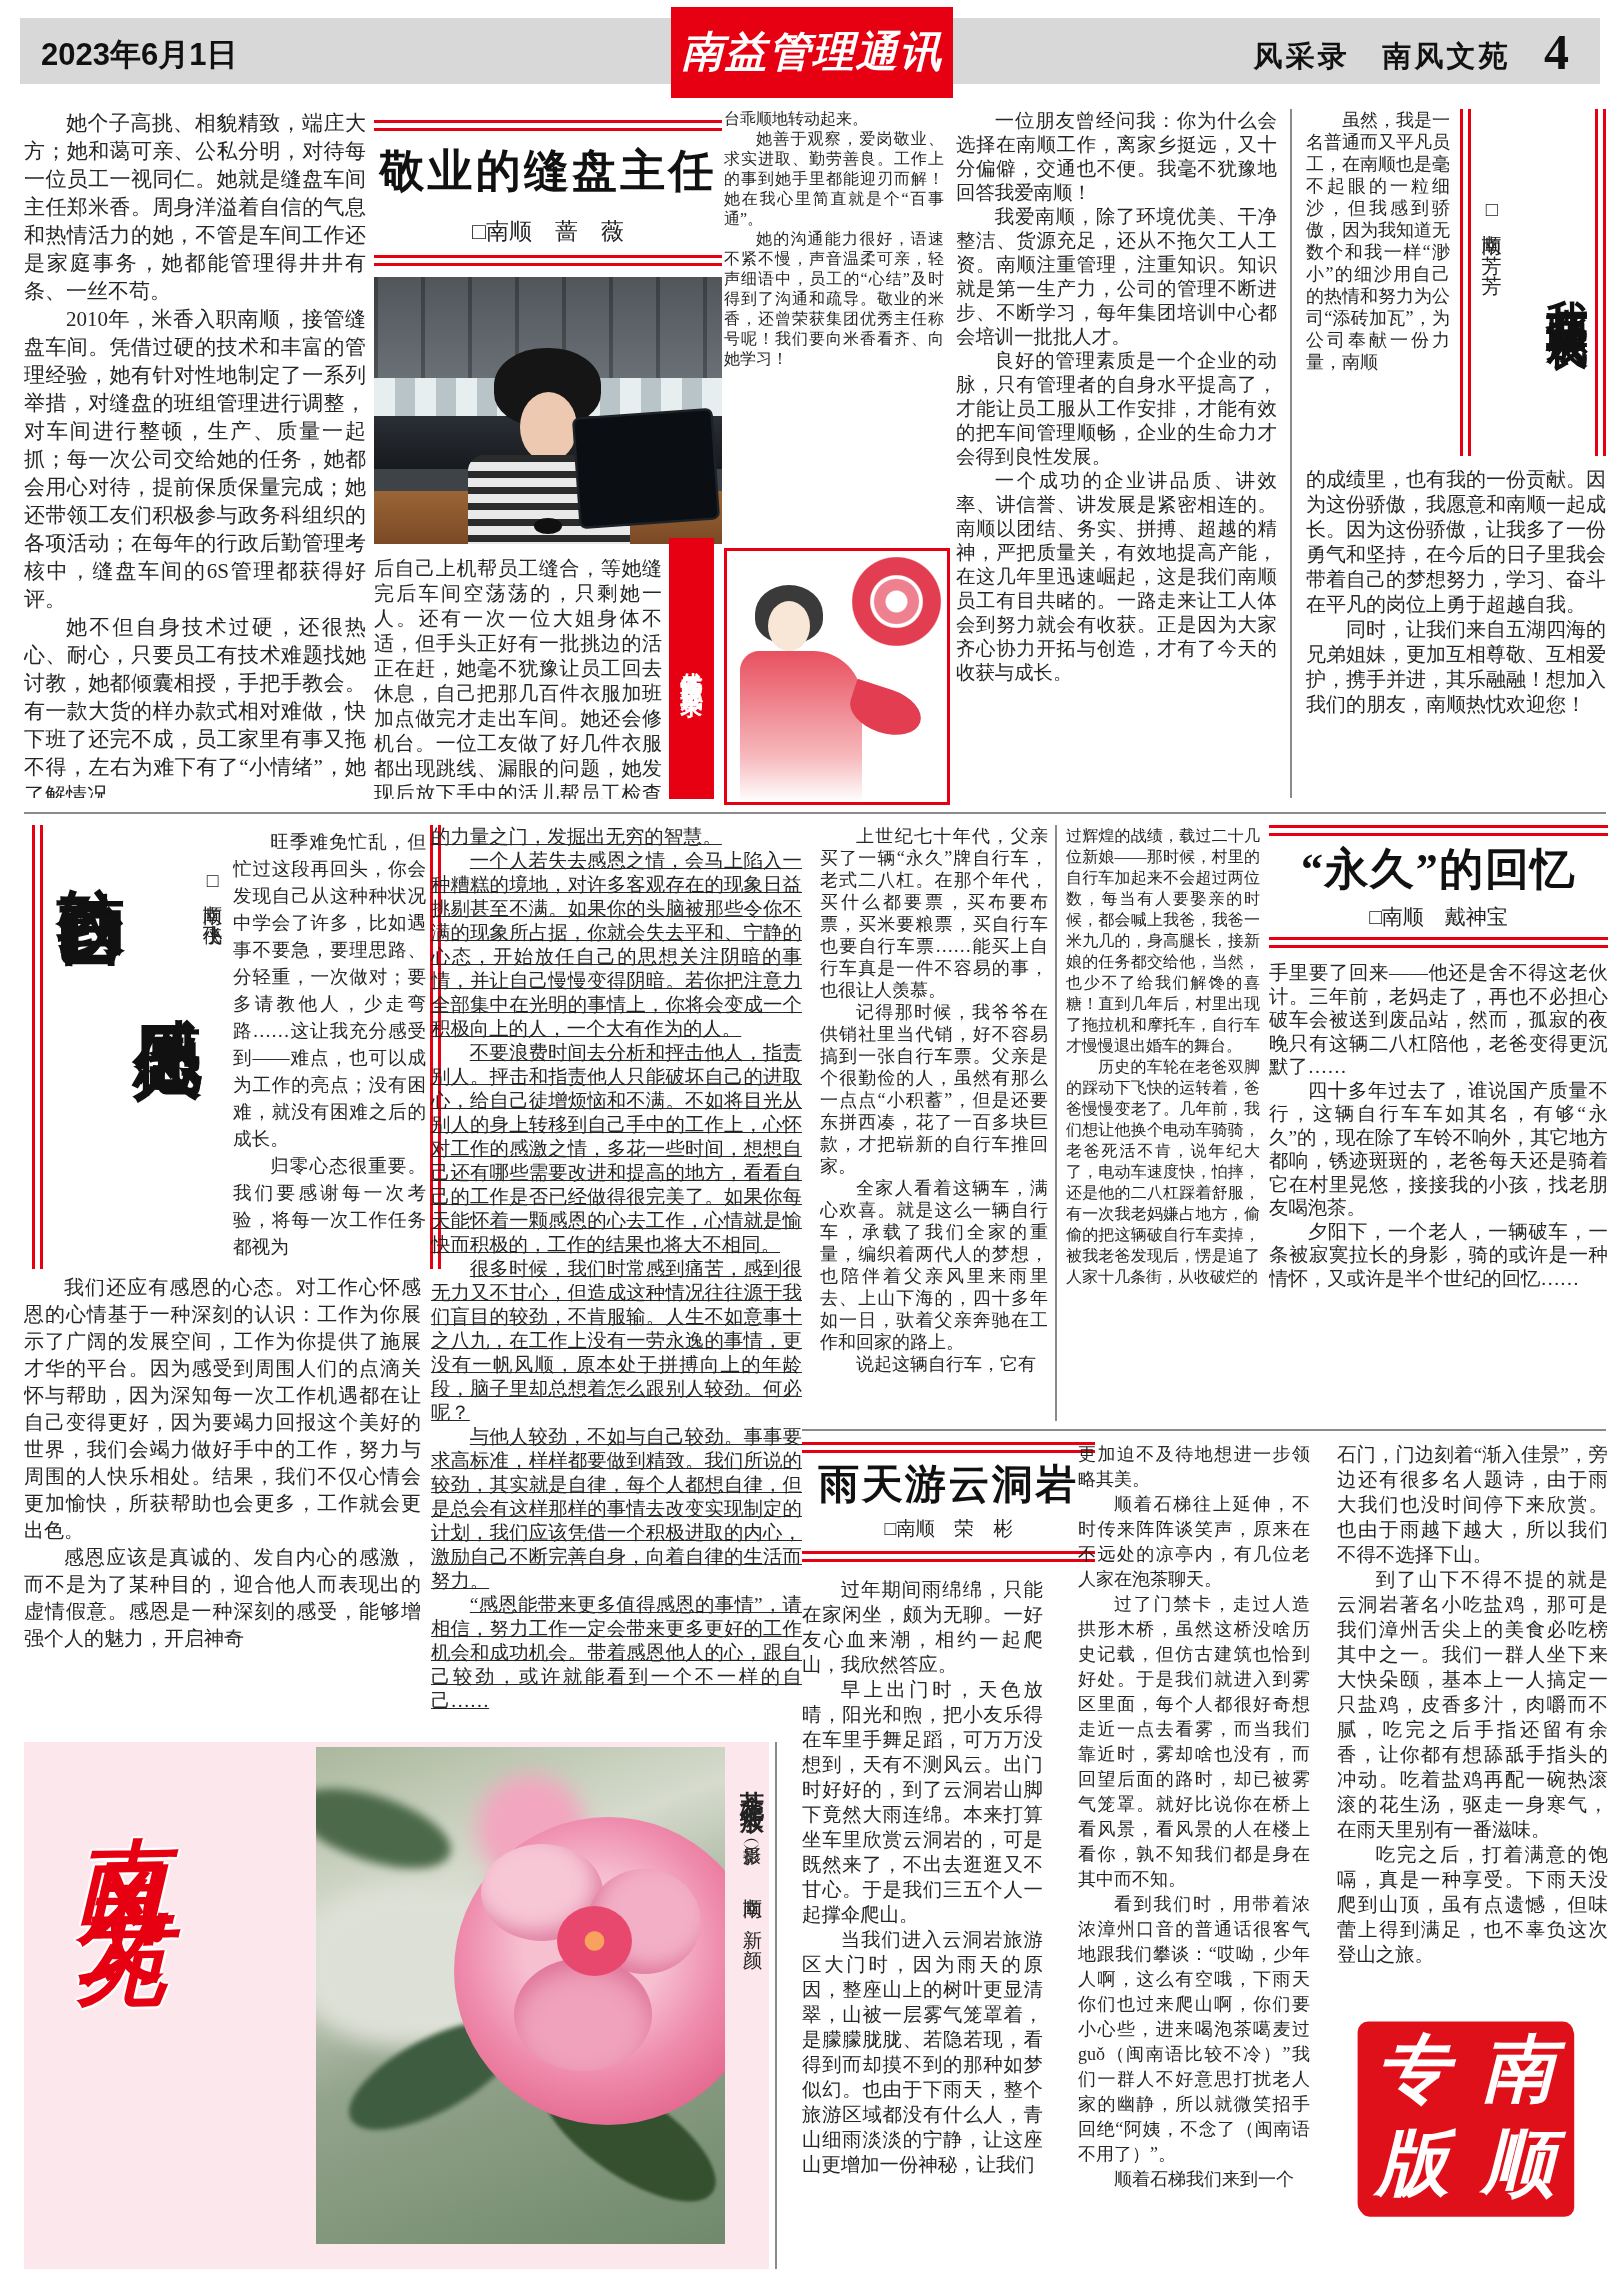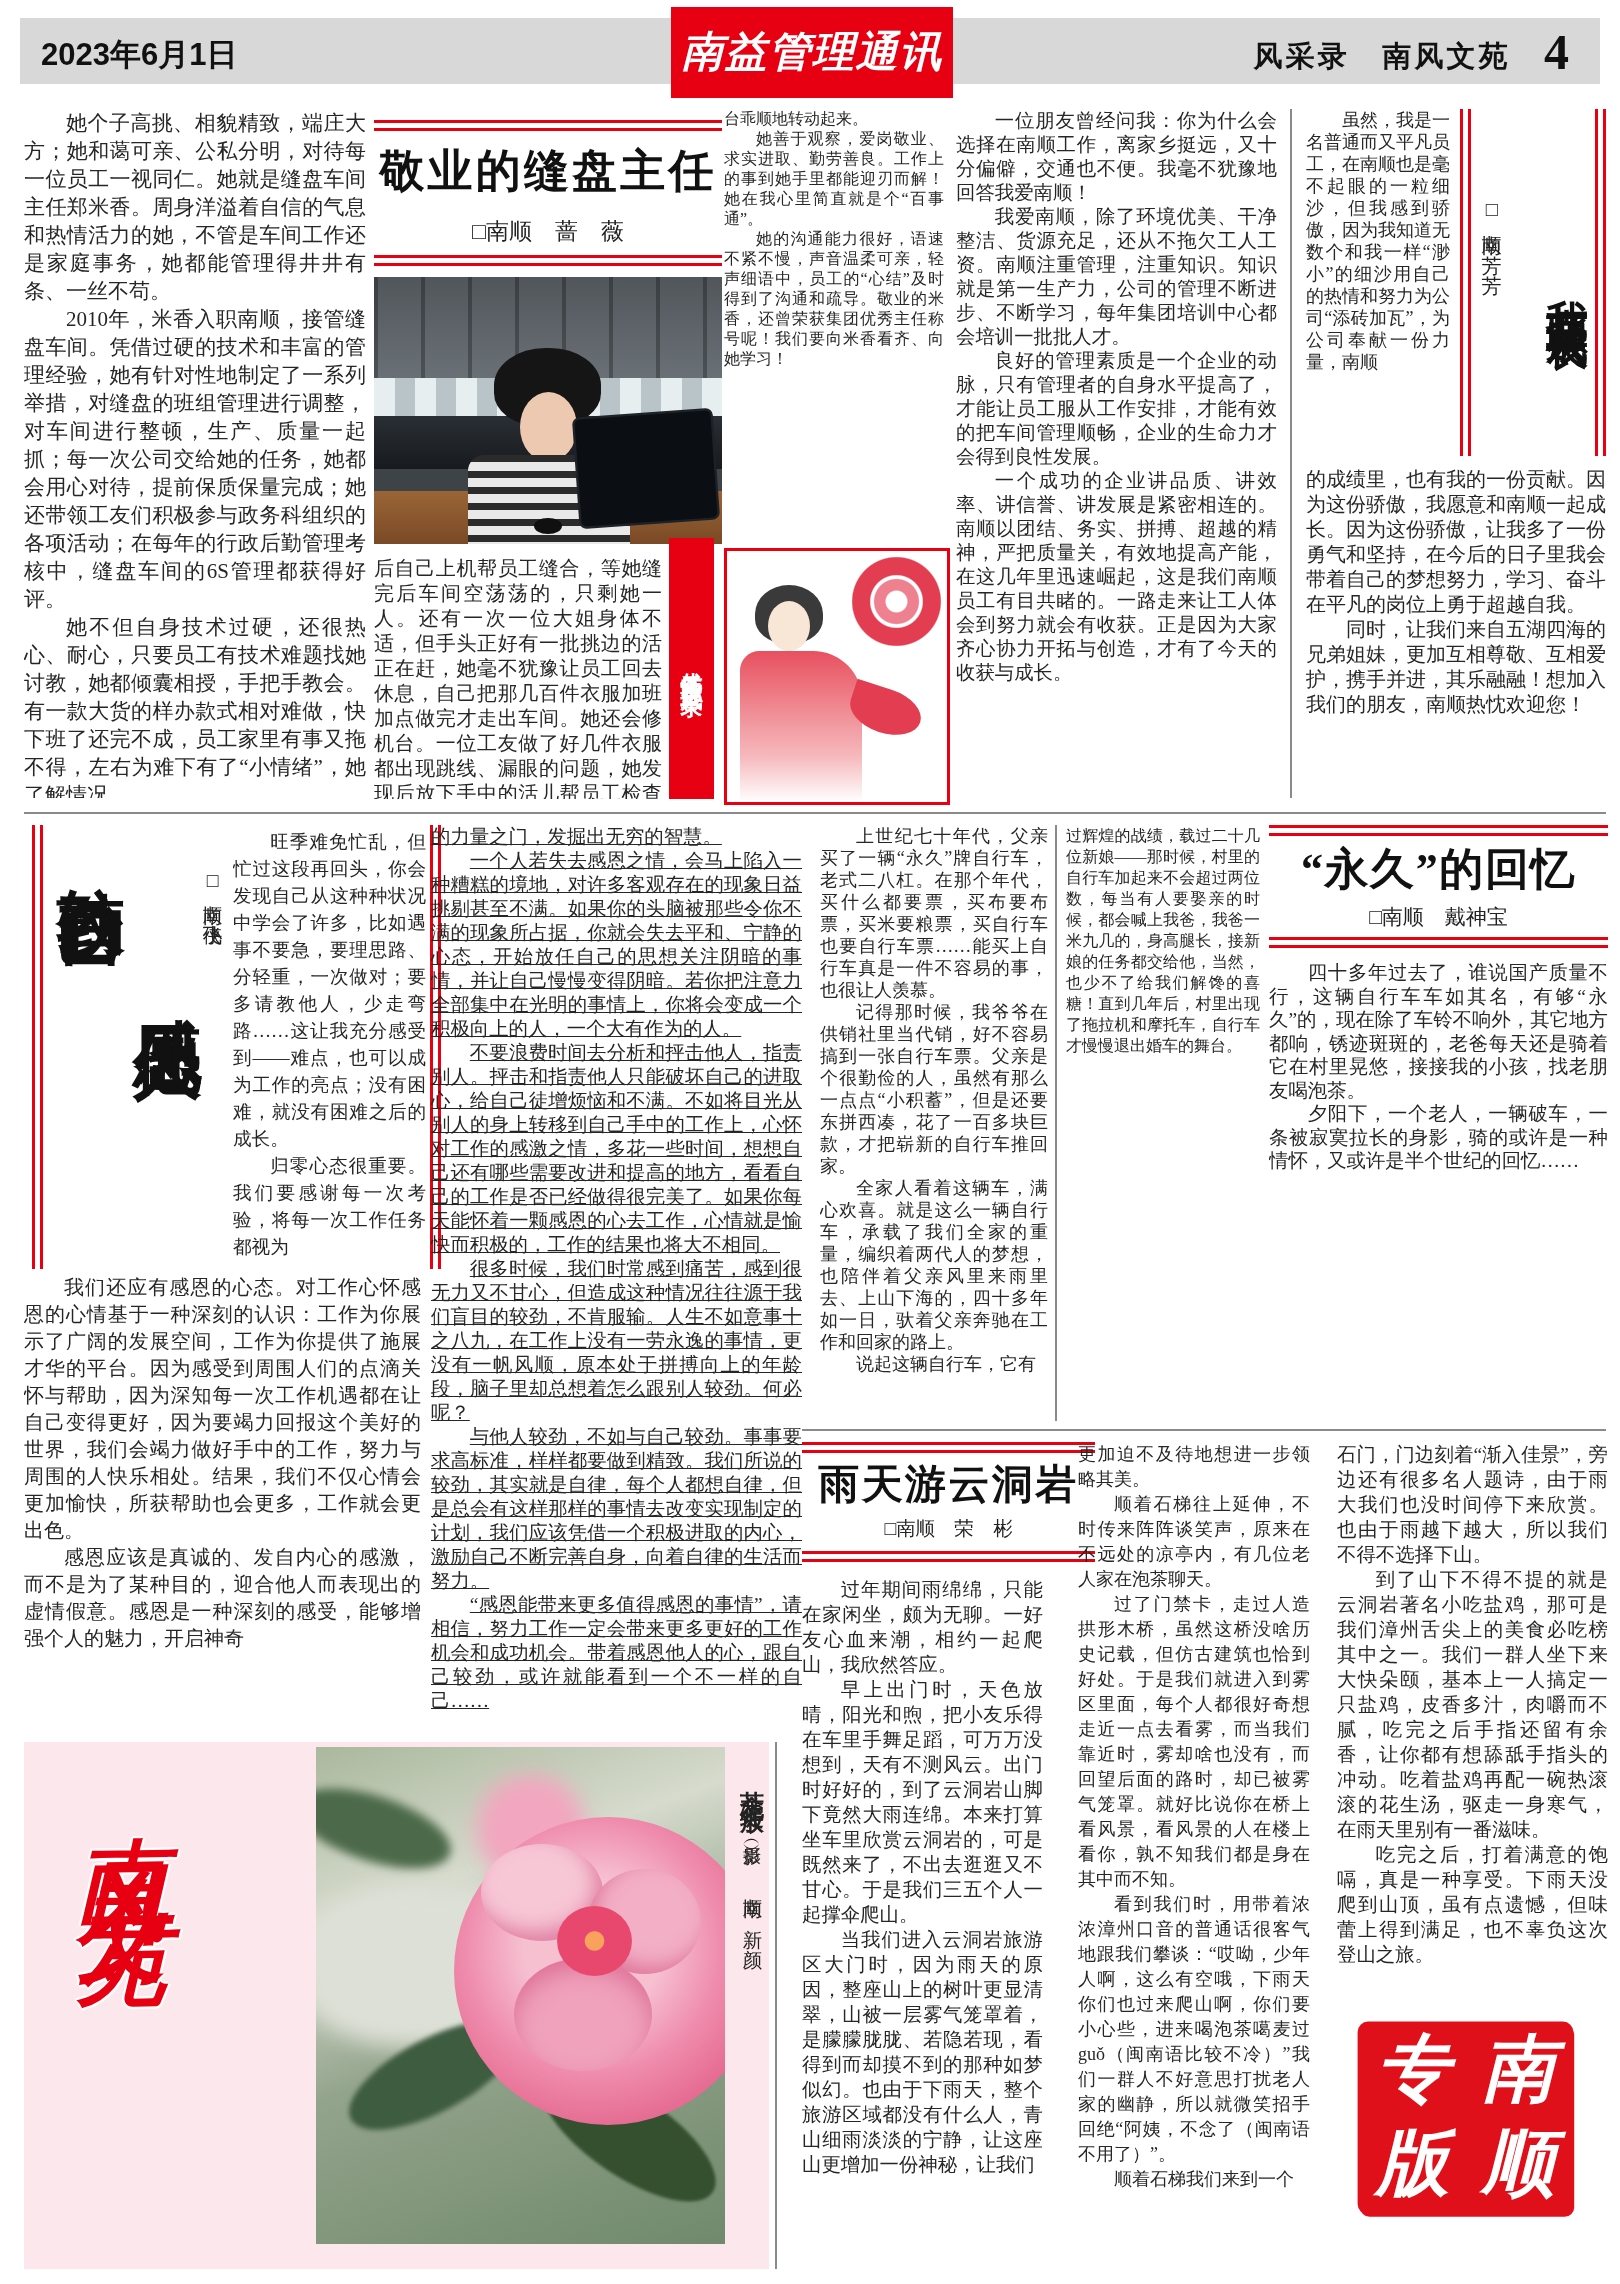--- a/index.html
+++ b/index.html
@@ -171,30 +171,32 @@
       <p>上世纪七十年代，父亲买了一辆“永久”牌自行车，老式二八杠。在那个年代，买什么都要票，买布要布票，买米要粮票，买自行车也要自行车票……能买上自行车真是一件不容易的事，也很让人羡慕。</p>
       <p>记得那时候，我爷爷在供销社里当代销，好不容易搞到一张自行车票。父亲是个很勤俭的人，虽然有那么一点点“小积蓄”，但是还要东拼西凑，花了一百多块巨款，才把崭新的自行车推回家。</p>
       <p>全家人看着这辆车，满心欢喜。就是这么一辆自行车，承载了我们全家的重量，编织着两代人的梦想，也陪伴着父亲风里来雨里去、上山下海的，四十多年如一日，驮着父亲奔驰在工作和回家的路上。</p>
       <p>说起这辆自行车，它有</p>
     </div>
 
   <div class="abs thin" style="left:1055px;top:825px;width:1.6px;height:596px;"></div>
 
   <div class="abs txt" style="left:1066px;top:825px;width:194px;height:585px;font-size:16px;line-height:21px;">
       <p class="cont">过辉煌的战绩，载过二十几位新娘——那时候，村里的自行车加起来不会超过两位数，每当有人要娶亲的时候，都会喊上我爸，我爸一米九几的，身高腿长，接新娘的任务都交给他，当然，也少不了给我们解馋的喜糖！直到几年后，村里出现了拖拉机和摩托车，自行车才慢慢退出婚车的舞台。</p>
+      <p>历史的车轮在老爸双脚的踩动下飞快的运转着，爸爸慢慢变老了。几年前，我们想让他换个电动车骑骑，老爸死活不肯，说年纪大了，电动车速度快，怕摔，还是他的二八杠踩着舒服，有一次我老妈嫌占地方，偷偷的把这辆破自行车卖掉，被我老爸发现后，愣是追了人家十几条街，从收破烂的</p>
     </div>
 
   <div class="abs" style="left:1269px;top:825px;width:339px;height:123px;">
     <div class="hr2 abs" style="left:0;top:0;width:100%;"></div>
     <div class="abs b center" style="left:0;top:14.6px;width:100%;font-size:44px;letter-spacing:1.6px;color:#111;">“永久”的回忆</div>
     <div class="abs center" style="left:0;top:78px;width:100%;font-size:21px;color:#222;">□南顺　戴神宝</div>
     <div class="hr2 abs" style="left:0;bottom:0;width:100%;"></div>
   </div>
 
   <div class="abs txt" style="left:1269px;top:961px;width:339px;height:459px;font-size:19.4px;line-height:23.5px;">
+      <p class="cont">手里要了回来——他还是舍不得这老伙计。三年前，老妈走了，再也不必担心破车会被送到废品站，然而，孤寂的夜晚只有这辆二八杠陪他，老爸变得更沉默了……</p>
       <p>四十多年过去了，谁说国产质量不行，这辆自行车车如其名，有够“永久”的，现在除了车铃不响外，其它地方都响，锈迹斑斑的，老爸每天还是骑着它在村里晃悠，接接我的小孩，找老朋友喝泡茶。</p>
       <p>夕阳下，一个老人，一辆破车，一条被寂寞拉长的身影，骑的或许是一种情怀，又或许是半个世纪的回忆……</p>
     </div>
 
   <div class="abs thin" style="left:802px;top:1429px;width:804px;height:1.6px;"></div>
 
   <div class="abs" style="left:802px;top:1442px;width:293px;height:120px;">
     <div class="hr2 abs" style="left:0;top:0;width:100%;"></div>
     <div class="abs b center" style="left:0;top:14.6px;width:100%;font-size:41px;letter-spacing:2.4px;color:#111;">雨天游云洞岩</div>
     <div class="abs center" style="left:0;top:73px;width:100%;font-size:19.4px;color:#222;">□南顺　荣　彬</div>

